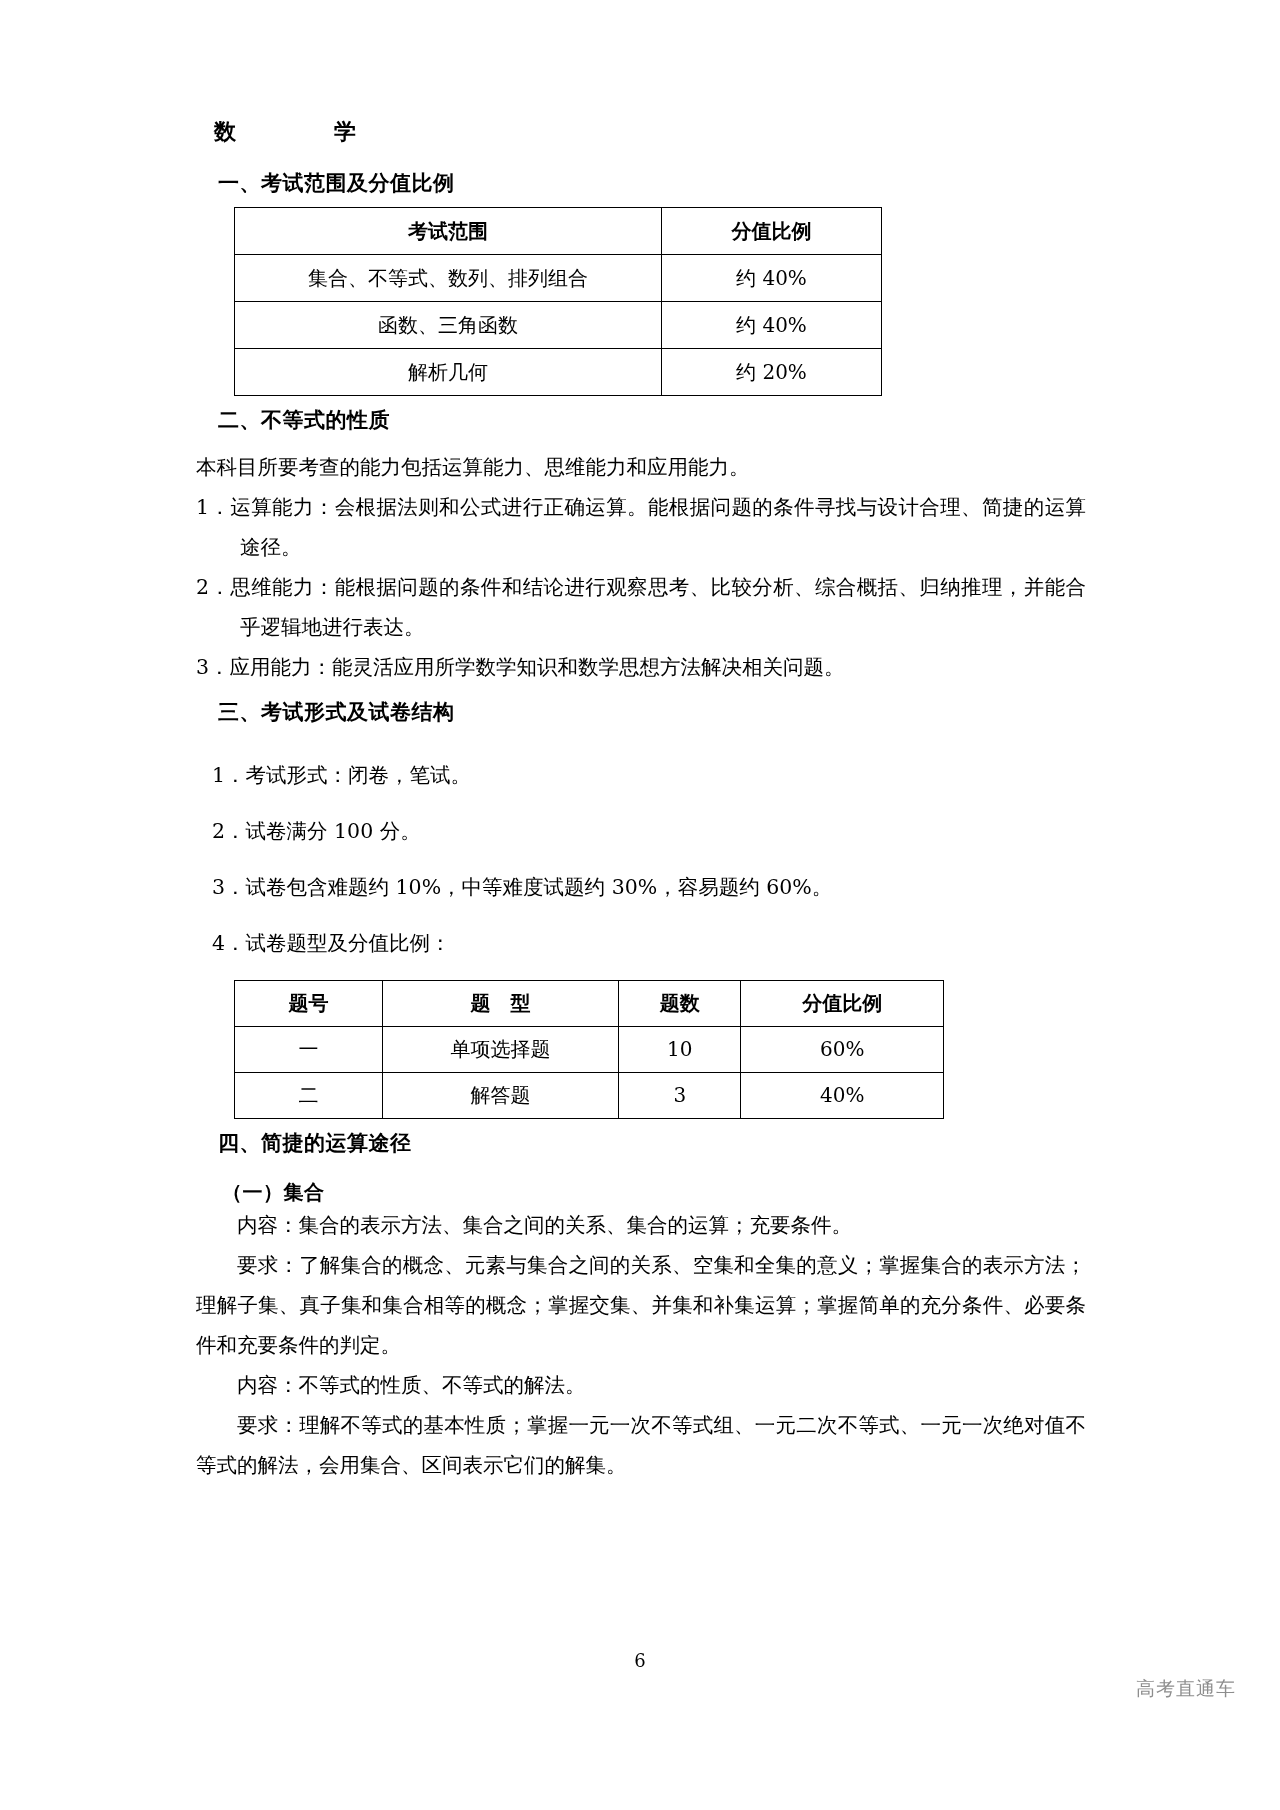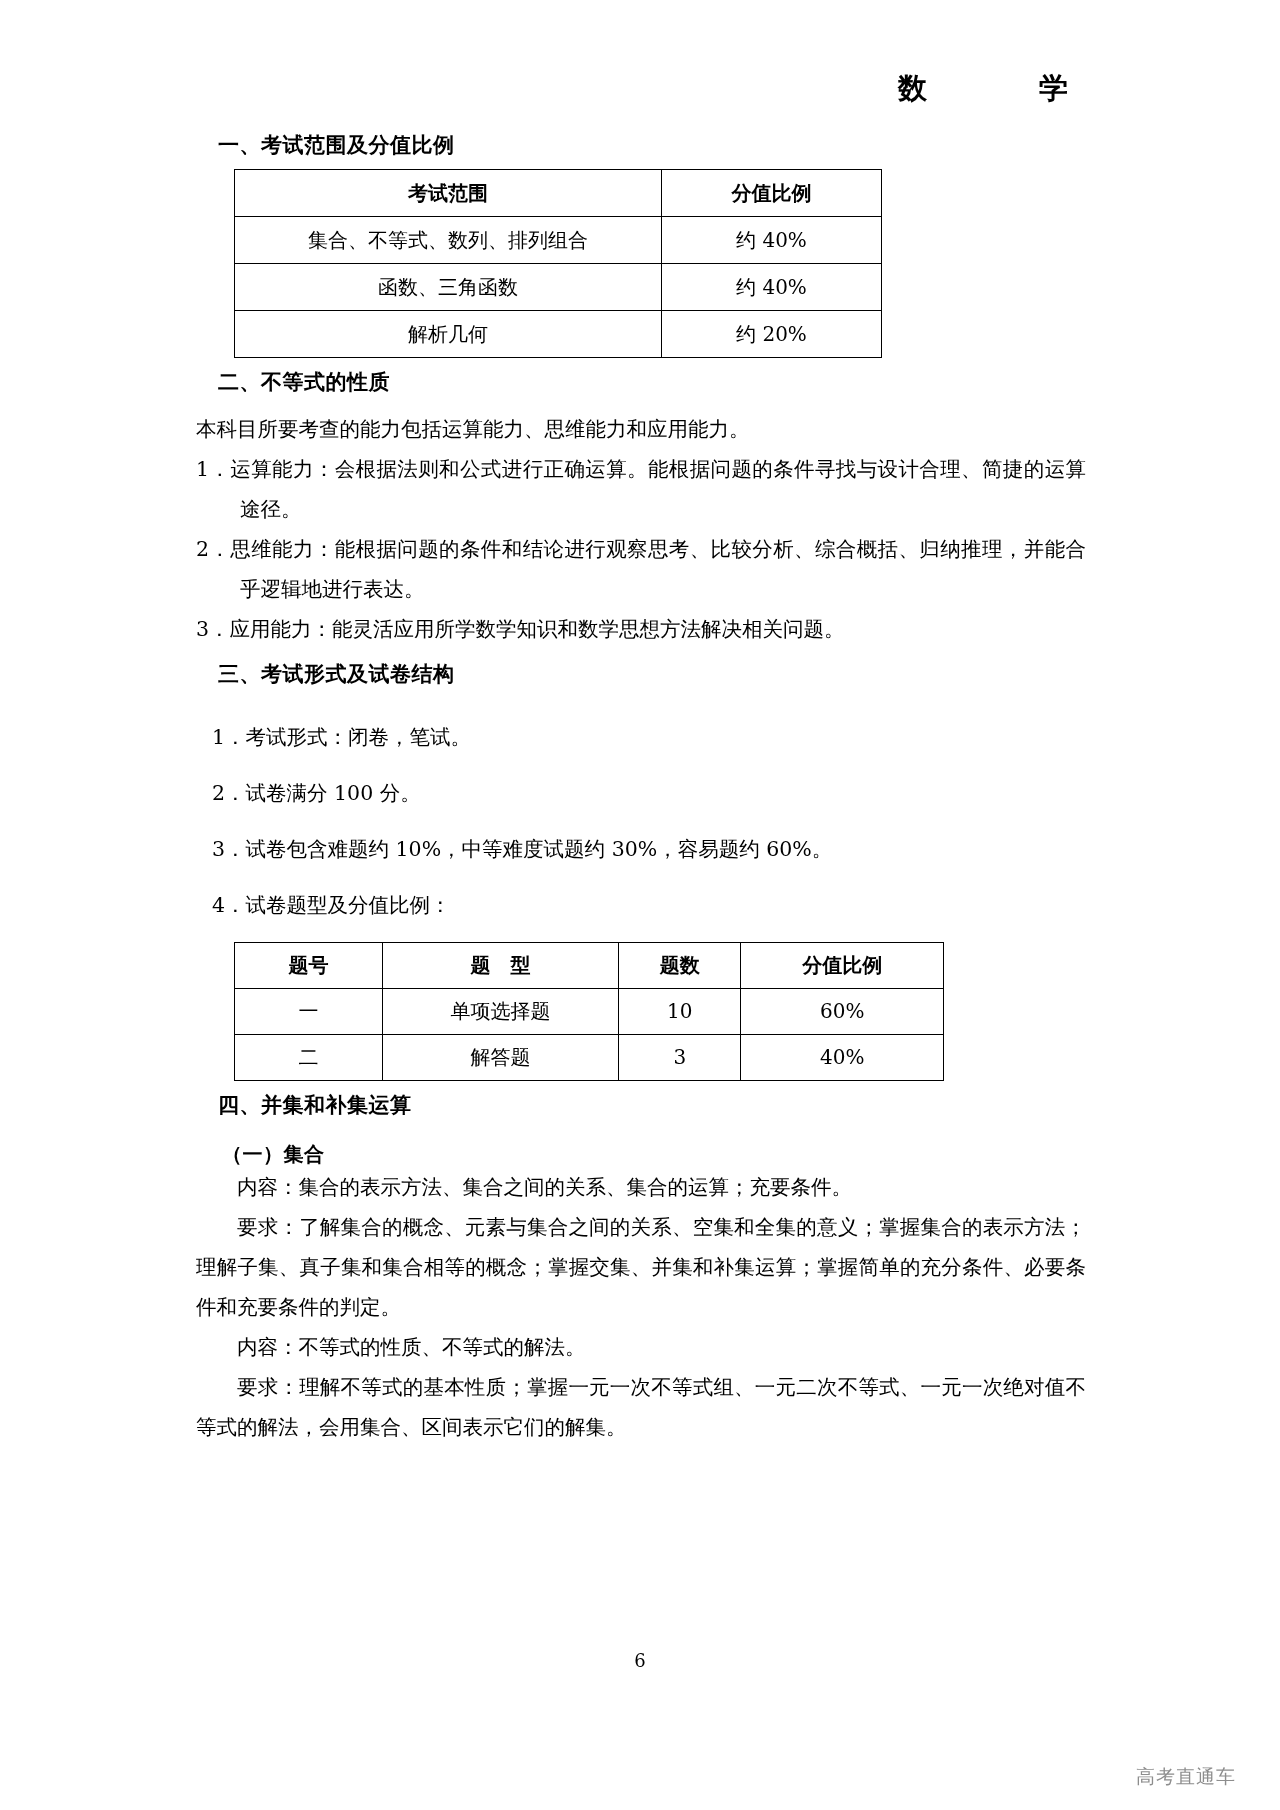--- a/index.html
+++ b/index.html
@@ -22,26 +22,26 @@
   }
   .content {
     position: absolute;
     left: 196px;
     top: 0;
     width: 890px;
   }
 
   
   .doc-title {
-    text-align: right;
-    font-family: "DejaVu Sans", "Liberation Sans", sans-serif;
-    font-weight: bold;
-    font-size: 29px;
+    text-align: left;
+    font-family: "DejaVu Sans", "Liberation Sans", sans-serif;
+    font-weight: bold;
+    font-size: 22px;
     letter-spacing: 18px;
-    margin-top: 69px;
+    margin-top: 117px;
     margin-bottom: 0;
     padding-left: 18px;
   }
 
   
   .h-section {
     font-family: "DejaVu Sans", "Liberation Sans", sans-serif;
     font-weight: bold;
     font-size: 21px;
     margin: 0;
@@ -125,21 +125,21 @@
     position: absolute;
     left: 0;
     right: 0;
     top: 1650px;
     text-align: center;
     font-size: 18px;
   }
   .watermark {
     position: absolute;
     right: 44px;
-    top: 1764px;
+    top: 1676px;
     font-family: "DejaVu Sans", "Liberation Sans", sans-serif;
     font-size: 19px;
     color: #8d8d8d;
     letter-spacing: 1px;
   }
 
   .sp-a { height: 22px; }
   .sp-b { height: 14px; }
   .sp-c { height: 10px; }
 </style>
@@ -219,21 +219,21 @@
           <td class="c1">二</td>
           <td class="c2">解答题</td>
           <td class="c3">3</td>
           <td class="c4">40%</td>
         </tr>
       </tbody>
     </table>
 
     <div class="sp-c"></div>
 
-    <h2 class="h-section">四、并集和补集运算</h2>
+    <h2 class="h-section">四、简捷的运算途径</h2>
 
     <div class="sp-a"></div>
 
     <h3 class="h-sub">（一）集合</h3>
     <p class="para indent2"><span>内容：</span><span>集合的表示方法、集合之间的关系、集合的运算；充要条件。</span></p>
     <p class="para indent2"><span>要求：</span><span>了解集合的概念、元素与集合之间的关系、空集和全集的意义；掌握集合的表示方法；理解子集、真子集和集合相等的概念；掌握交集、并集和补集运算；掌握简单的充分条件、必要条件和充要条件的判定。</span></p>
 
     <p class="para indent2"><span>内容：</span><span>不等式的性质、不等式的解法。</span></p>
     <p class="para indent2"><span>要求：</span><span>理解不等式的基本性质；掌握一元一次不等式组、一元二次不等式、一元一次绝对值不等式的解法，会用集合、区间表示它们的解集。</span></p>
 

